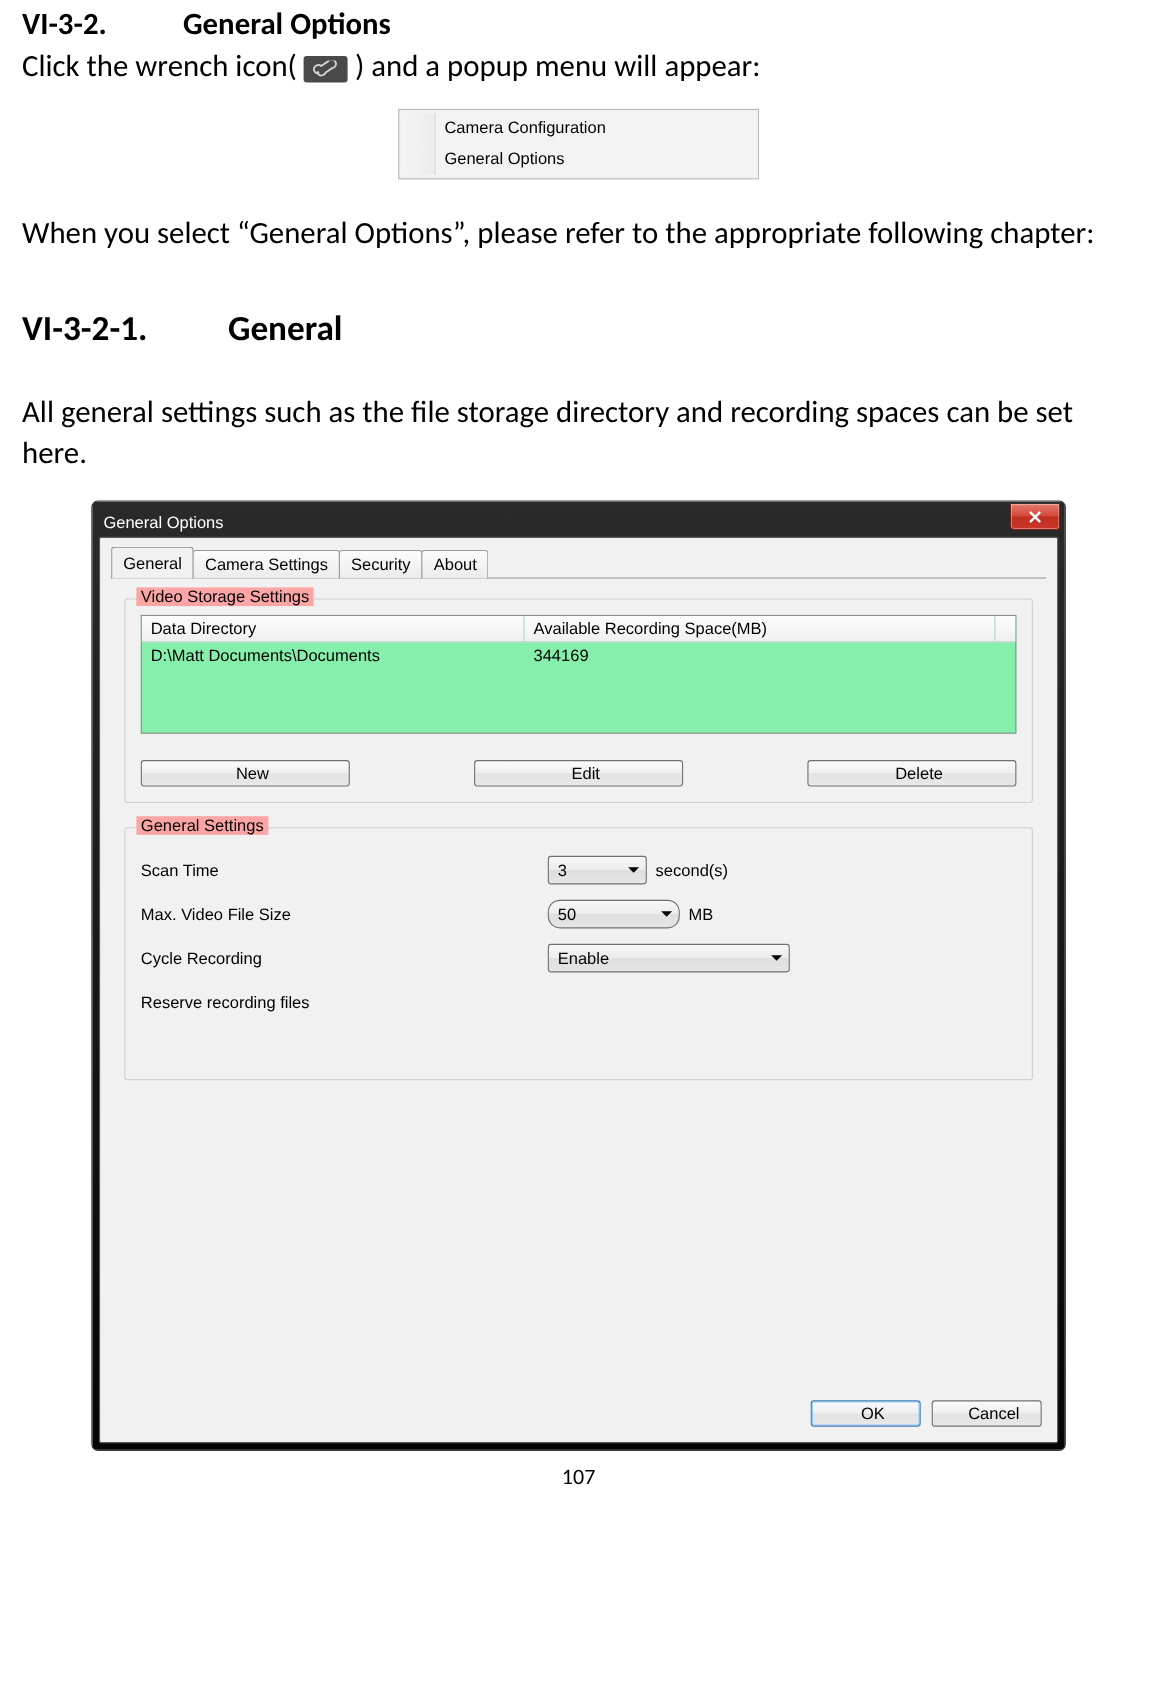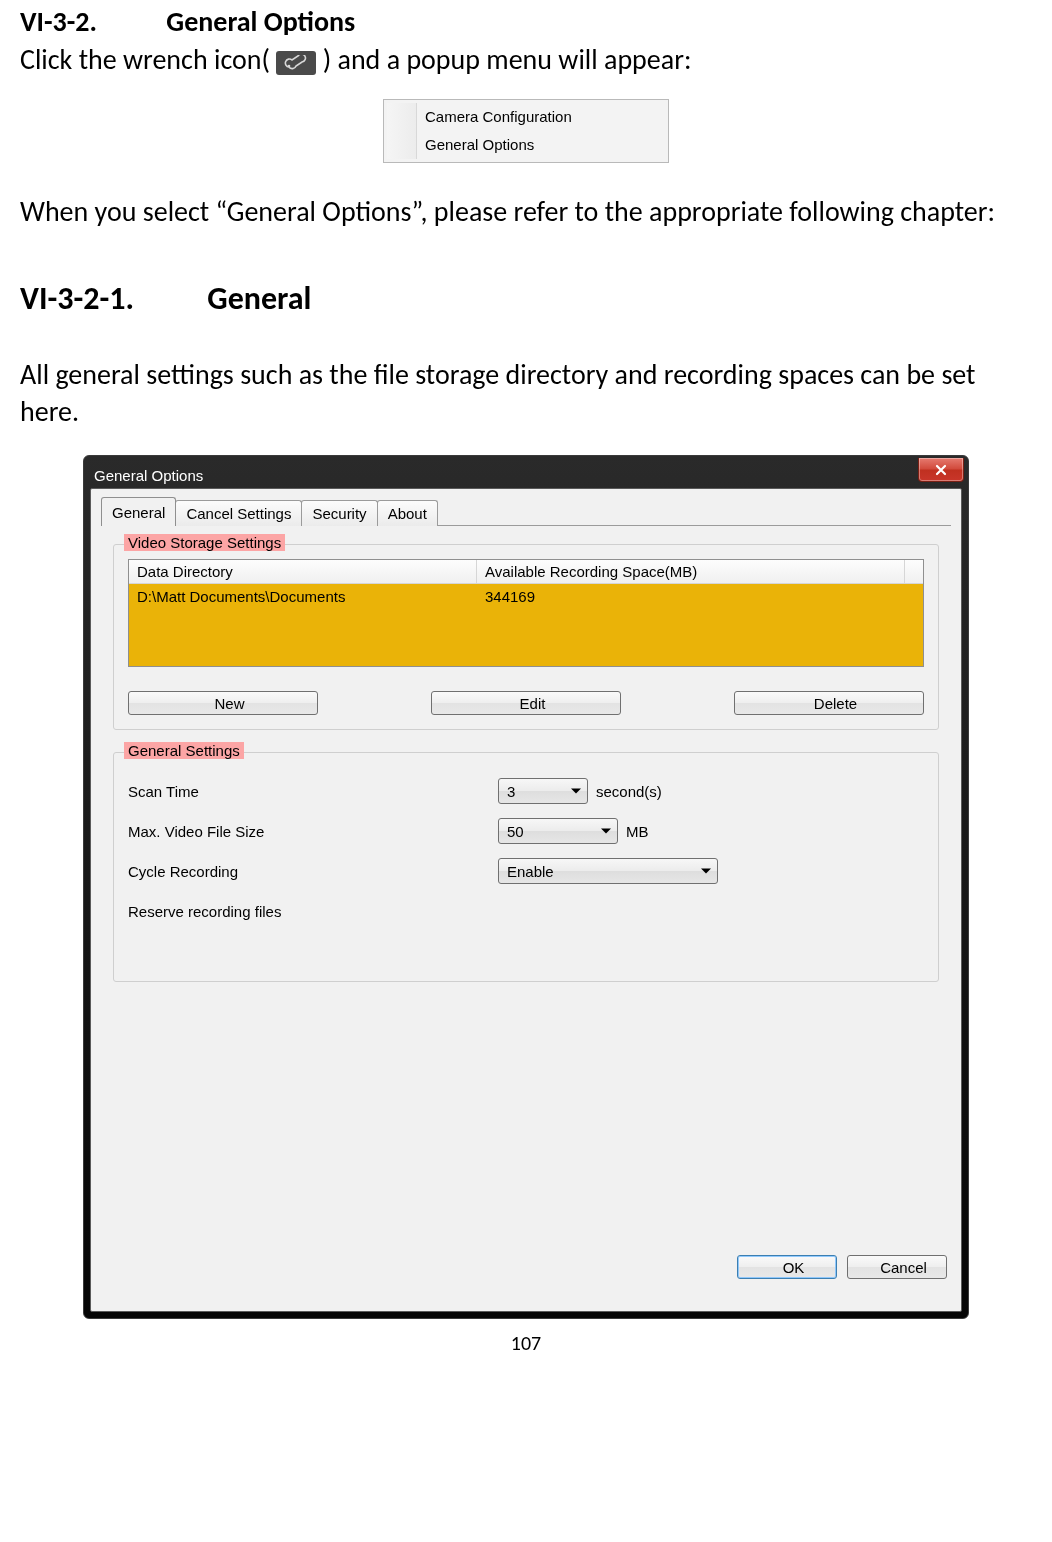--- a/index.html
+++ b/index.html
@@ -24,21 +24,21 @@
       width: 40px; height: 24px;
       background: #4a4a4a;
       border-radius: 3px;
       vertical-align: -2px;
     }
     .wrench-box svg { width: 26px; height: 16px; }
 
     
     .popup-wrap { display: flex; justify-content: center; margin: 20px 0 30px 0; }
     .popup-menu {
-      width: 286px;
+      width: 328px;
       border: 1px solid #b9b9b9;
       background: #f3f3f3;
       font-family: "Segoe UI", Tahoma, sans-serif;
       font-size: 15px;
       color: #000;
       padding: 3px 3px;
     }
     .popup-menu .pm-row {
       display: flex; align-items: center; height: 28px;
     }
@@ -123,21 +123,21 @@
       position: absolute; top: -11px; left: 10px;
       background: #fca5a5; padding: 0 4px;
       font-size: 15px; color: #000;
     }
     .gb-storage { top: 18px; height: 186px; }
     .gb-general { top: 226px; height: 230px; }
 
     
     .storage-table {
       position: absolute; left: 14px; right: 14px; top: 14px;
-      border: 1px solid #8f8f8f; background: #eab308;
+      border: 1px solid #8f8f8f; background: #86efac;
       height: 108px;
     }
     .st-headrow { display: flex; height: 24px; }
     .st-head {
       background: linear-gradient(to bottom,#fdfdfd,#f0f0f0);
       border-right: 1px solid #d6d6d6;
       border-bottom: 1px solid #d6d6d6;
       font-size: 15px; padding: 3px 8px 0 8px;
     }
     .st-head.c1 { flex: 0 0 348px; }
@@ -168,33 +168,33 @@
     .gs-label { flex: 0 0 370px; }
     .gs-field { flex: 1 1 auto; display: flex; align-items: center; gap: 8px; }
 
     .select {
       height: 26px; border: 1px solid #707070; border-radius: 3px;
       background: linear-gradient(to bottom,#f7f7f7 0%,#ececec 48%,#dedede 52%,#e6e6e6 100%);
       display: flex; align-items: center; position: relative;
       padding: 0 24px 0 8px; font-size: 15px; color: #000;
     }
     .select.small { width: 90px; }
-    .select.med { width: 120px; }
+    .select.med { width: 120px; border-radius: 11px; }
     .select.large { width: 220px; }
     .select.xlarge { width: 300px; }
     .select .arrow {
       position: absolute; right: 6px; top: 50%; transform: translateY(-50%);
       width: 0; height: 0; border-left: 5px solid transparent; border-right: 5px solid transparent;
       border-top: 5px solid #000;
     }
     .unit { font-size: 15px; }
 
     
     .dialog-footer {
-      position: absolute; right: 14px; bottom: 32px;
+      position: absolute; right: 14px; bottom: 14px;
       display: flex; gap: 10px; align-items: flex-end;
     }
     .dialog-footer .winbtn { width: 100px; }
     .dialog-footer .winbtn.primary {
       border-color: #3c7fb1;
       box-shadow: 0 0 0 1px rgba(120,190,255,.8) inset;
     }
 
     .page-num { text-align: center; font-size: 20px; margin-top: 12px; }
   </style>
@@ -254,21 +254,21 @@
       </div>
     </div>
 
     <div class="dialog-body">
 
       <div class="tabs">
         <div class="tab active">
           <span>General</span>
         </div>
         <div class="tab">
-          <span>Cancel Settings</span>
+          <span>Camera Settings</span>
         </div>
         <div class="tab">
           <span>Security</span>
         </div>
         <div class="tab">
           <span>About</span>
         </div>
       </div>
 
       <div class="tab-panel">

